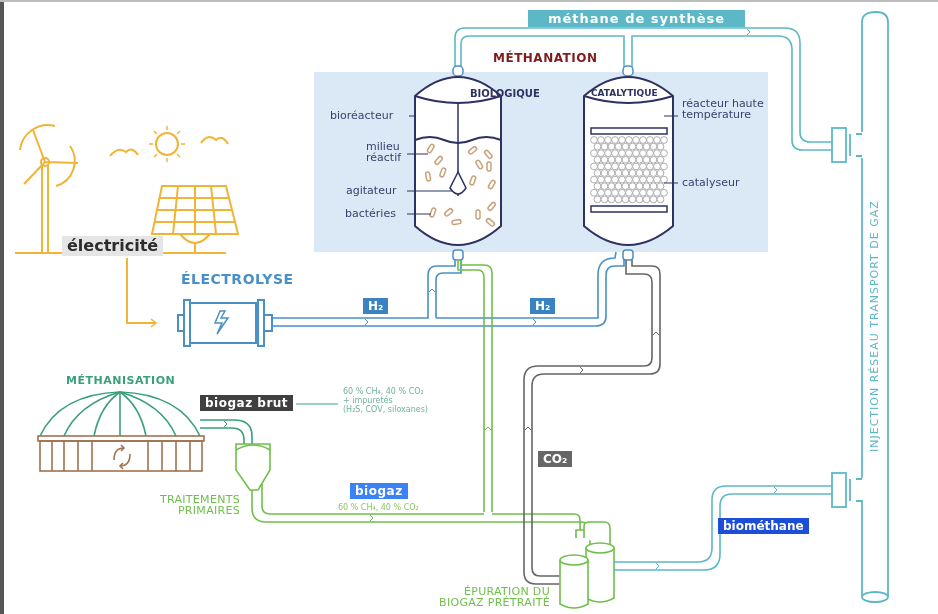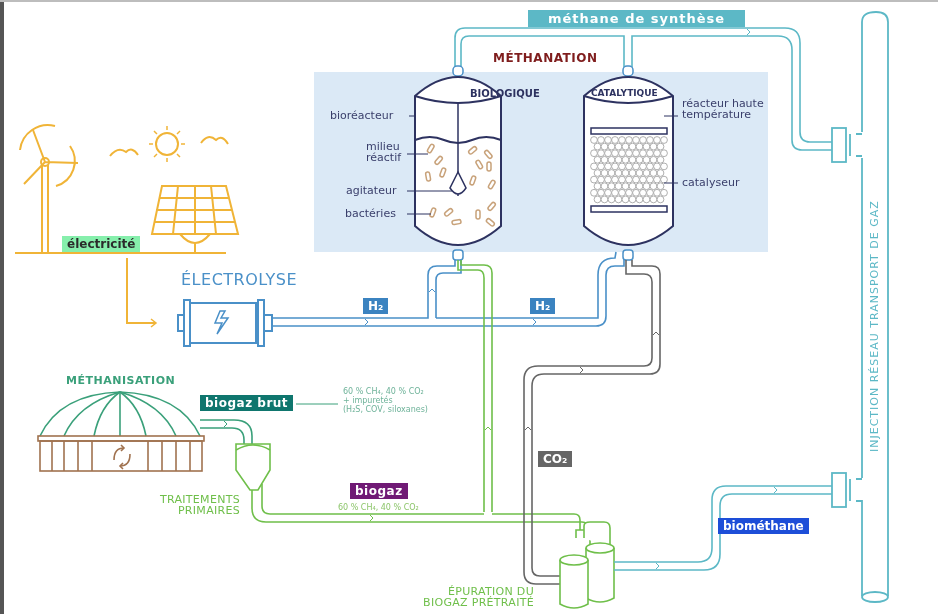--- a/index.html
+++ b/index.html
@@ -3,21 +3,21 @@
 <meta charset="utf-8">
 <style>
   html, body { margin:0; padding:0; }
   body { width:938px; height:614px; overflow:hidden; background:#ffffff; position:relative; font-family:"DejaVu Sans", sans-serif; }
   .left-bar { position:absolute; left:0; top:0; width:4px; height:614px; background:#555555; }
   .top-bar { position:absolute; left:0; top:0; width:938px; height:2px; background:#bdbdbd; }
   svg { position:absolute; left:0; top:0; }
   .lbl { position:absolute; white-space:nowrap; line-height:1; }
   .tag { position:absolute; color:#fff; font-weight:bold; white-space:nowrap; line-height:1; padding:2px 5px; }
   .small { font-size:11px; color:#3a3f6b; }
-  .title-blue { font-size:16px; font-weight:normal; letter-spacing:0.5px; color:#4a90c8; }
+  .title-blue { font-size:14px; font-weight:bold; letter-spacing:0.5px; color:#4a90c8; }
   .title-green { font-size:11px; font-weight:bold; letter-spacing:0.5px; color:#3aa07a; }
   .title-lgreen { font-size:11px; font-weight:normal; letter-spacing:0.3px; color:#6fbf4a; text-align:right; }
   .note { font-size:8px; color:#6fb39a; line-height:1.15; }
   .note-lg { font-size:8px; color:#8cc56a; }
   .vert { position:absolute; transform:rotate(-90deg); transform-origin:left top; font-size:11px; letter-spacing:1px; color:#5cb8c6; white-space:nowrap; }
 </style>
 </head>
 <body>
 
 <div class="left-bar"></div>
@@ -328,53 +328,53 @@
     <path d="M370 515 L373 518 L370 521" stroke="#6fbf4a"></path>
     <path d="M525 430 L528 427 L531 430" stroke="#666666"></path>
     <path d="M653 335 L656 332 L659 335" stroke="#666666"></path>
     <path d="M580 367 L583 370 L580 373" stroke="#666666"></path>
     <path d="M656 563 L659 566 L656 569" stroke="#5cb8c6"></path>
     <path d="M774 487 L777 490 L774 493" stroke="#5cb8c6"></path>
     <path d="M224 421 L227 424 L224 427" stroke="#3aa07a"></path>
   </g>
 </svg>
 
-<div class="tag" style="left:62px;top:236px;background:#86efac;color:#2b2b2b;font-size:12px;">électricité</div>
+<div class="tag" style="left:62px;top:236px;background:#e5e5e5;color:#2b2b2b;font-size:16px;">électricité</div>
 
 <div class="lbl title-blue" style="left:181px;top:272px;">ÉLECTROLYSE</div>
 <div class="tag" style="left:363px;top:298px;background:#3b83c0;font-size:12px;">H₂</div>
 <div class="tag" style="left:530px;top:298px;background:#3b83c0;font-size:12px;">H₂</div>
 
 <div class="tag" style="left:528px;top:10px;background:#5cb8c6;font-size:13px;letter-spacing:1px;padding:2px 20px;">méthane de synthèse</div>
 <div class="lbl" style="left:493px;top:52px;font-size:12px;font-weight:bold;color:#7f1d1d;letter-spacing:0.5px;">MÉTHANATION</div>
 
 <div class="lbl" style="left:426px;top:89px;font-size:10px;font-weight:bold;color:#2d3260;padding-left:44px;">BIOLOGIQUE</div>
 <div class="lbl small" style="left:330px;top:110px;">bioréacteur</div>
 <div class="lbl small" style="left:366px;top:141px;width:40px;white-space:normal;line-height:1;">milieu réactif</div>
 <div class="lbl small" style="left:346px;top:185px;">agitateur</div>
 <div class="lbl small" style="left:345px;top:208px;">bactéries</div>
 
 <div class="lbl" style="left:591px;top:89px;font-size:9px;font-weight:bold;color:#2d3260;">CATALYTIQUE</div>
 <div class="lbl small" style="left:682px;top:98px;width:90px;white-space:normal;line-height:1;">réacteur haute température</div>
 <div class="lbl small" style="left:682px;top:177px;">catalyseur</div>
 
 <div class="lbl title-green" style="left:66px;top:375px;">MÉTHANISATION</div>
-<div class="tag" style="left:200px;top:395px;background:#0f766e;font-size:12px;letter-spacing:0.5px;text-align:right;">biogaz brut</div>
+<div class="tag" style="left:200px;top:395px;background:#404040;font-size:12px;letter-spacing:0.5px;text-align:right;">biogaz brut</div>
 <div class="lbl note" style="left:343px;top:387px;">
   <div>60 % CH₄, 40 % CO₂</div>
   <div>+ impuretés</div>
   <div>(H₂S, COV, siloxanes)</div>
 </div>
 <div class="lbl title-lgreen" style="left:150px;top:494px;width:90px;line-height:1;">
   <div>TRAITEMENTS</div>
   <div>PRIMAIRES</div>
 </div>
-<div class="tag" style="left:350px;top:483px;background:#701a75;font-size:12px;letter-spacing:0.5px;">biogaz</div>
+<div class="tag" style="left:350px;top:483px;background:#3b82f6;font-size:12px;letter-spacing:0.5px;">biogaz</div>
 <div class="lbl note-lg" style="left:338px;top:504px;">60 % CH₄, 40 % CO₂</div>
 
 <div class="tag" style="left:538px;top:451px;background:#666666;font-size:12px;">CO₂</div>
-<div class="lbl title-lgreen" style="left:420px;top:586px;width:114px;line-height:1;">
+<div class="lbl title-lgreen" style="left:436px;top:586px;width:114px;line-height:1;">
   <div>ÉPURATION DU</div>
   <div>BIOGAZ PRÉTRAITÉ</div>
 </div>
 <div class="tag" style="left:718px;top:518px;background:#1d4ed8;font-size:12px;">biométhane</div>
 
 <div class="vert" style="left:868px;top:452px;">INJECTION RÉSEAU TRANSPORT DE GAZ</div>
 
 </body></html>

